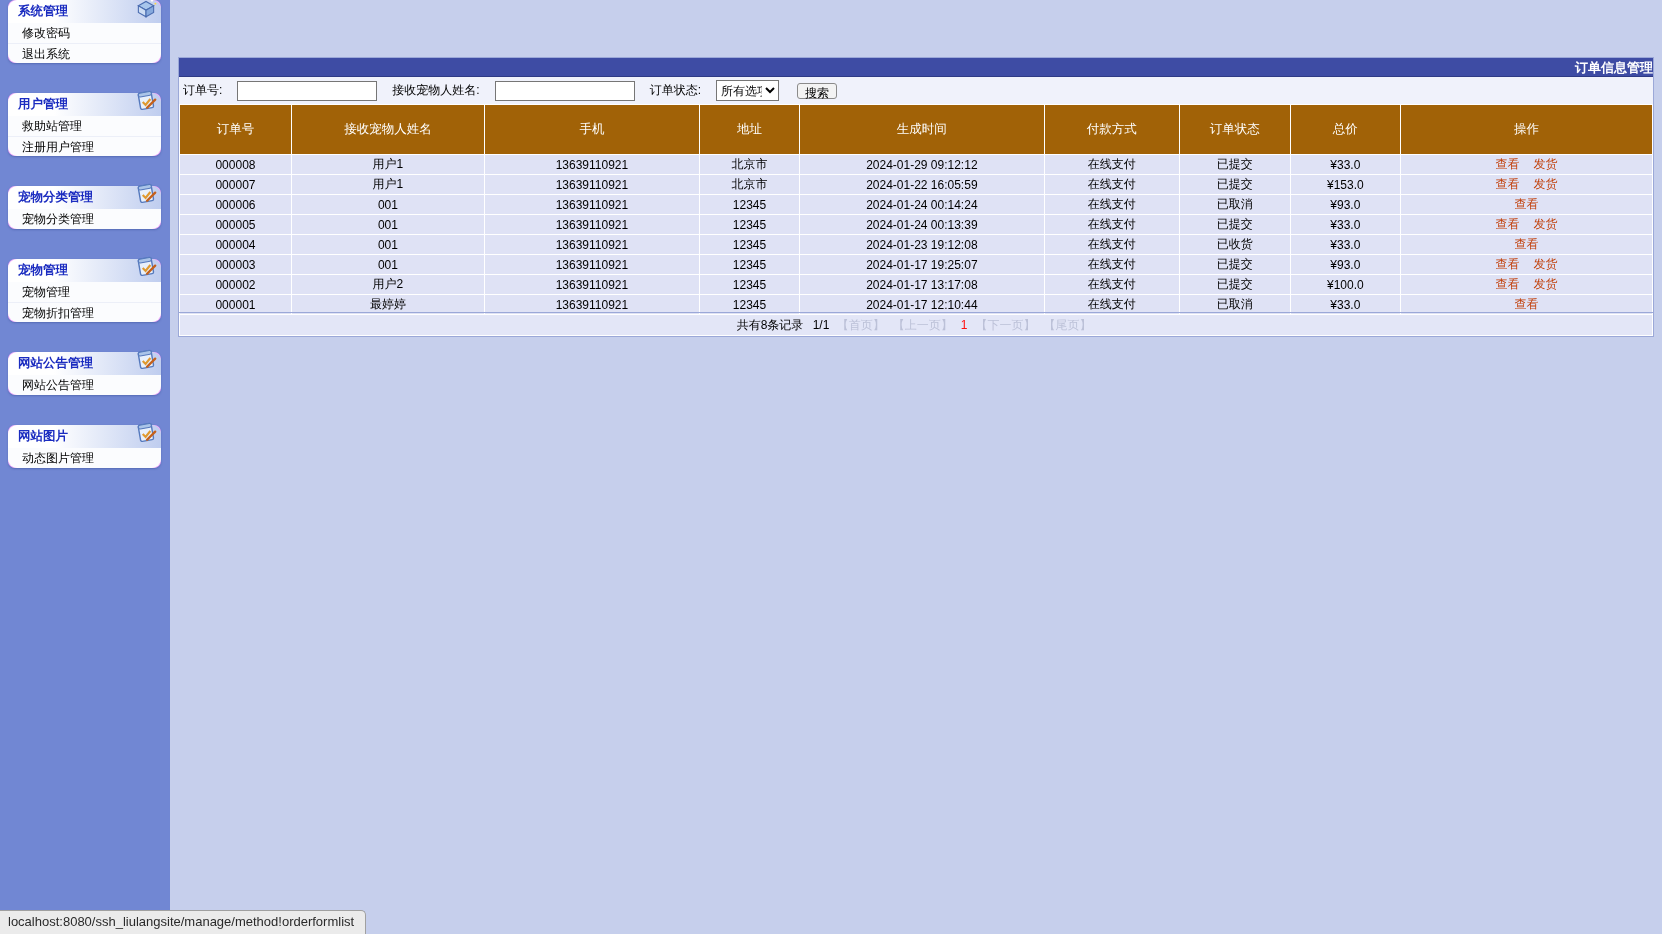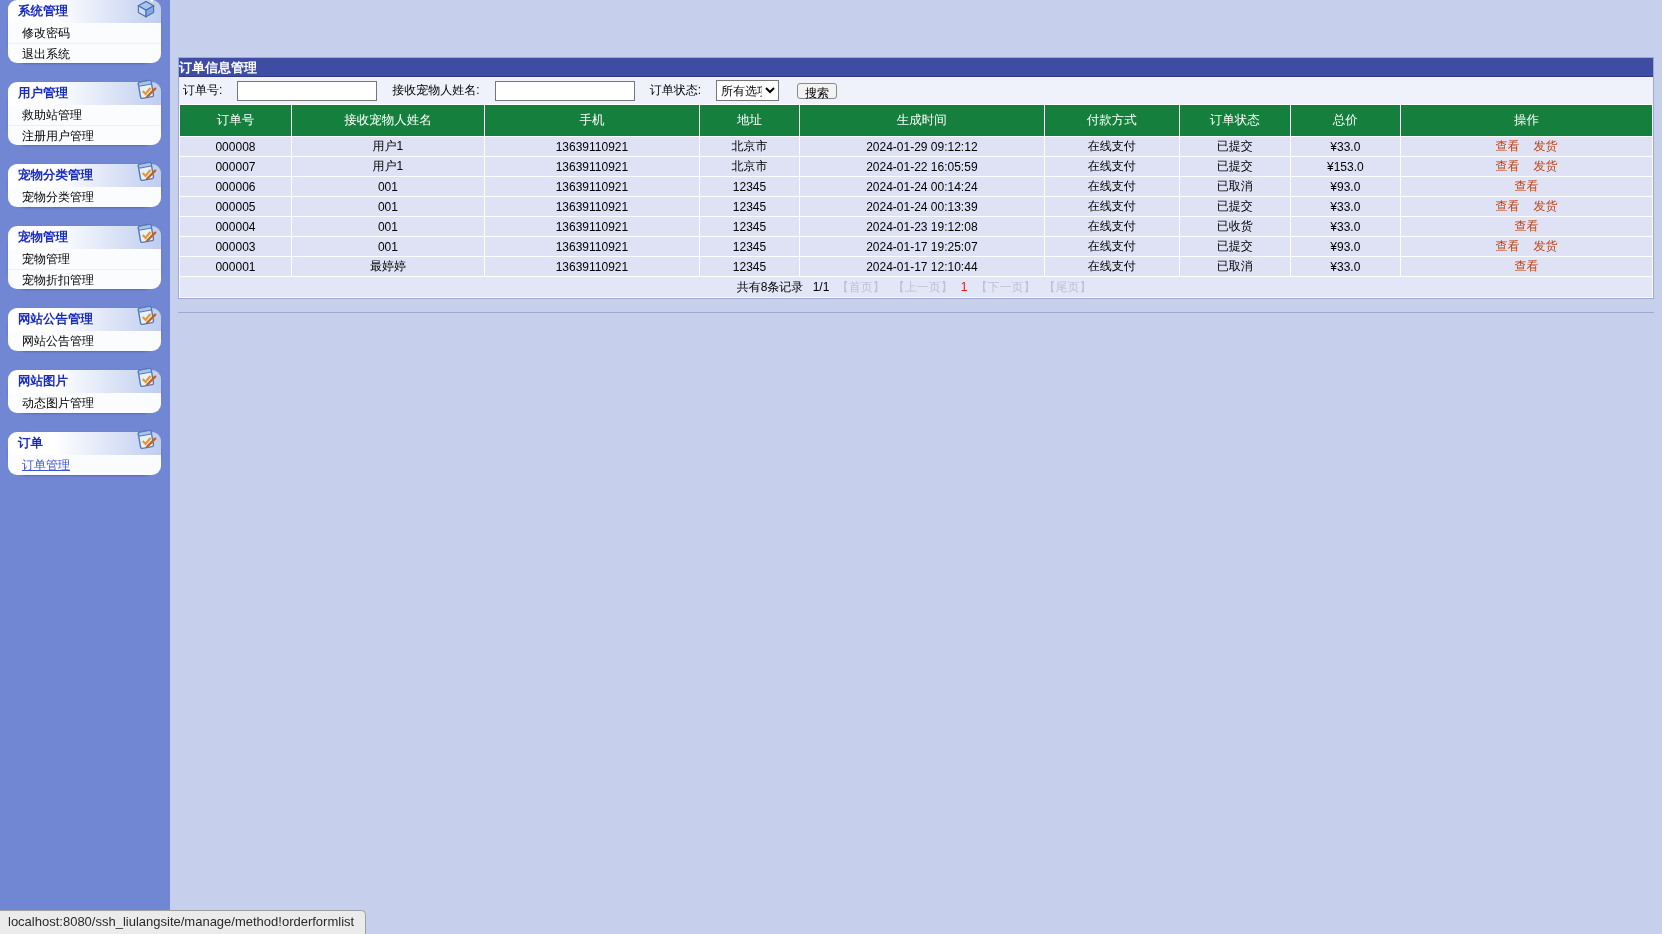--- a/index.html
+++ b/index.html
@@ -14,22 +14,22 @@
   .sidebar {
     position:absolute; left:0; top:0; bottom:0; width:170px;
     background:#7187d3;
   }
   .brand {
     padding:13px 0 11px 10px;
     font-family:"DejaVu Serif", serif;
     font-size:16px; color:#2636c6; letter-spacing:1px;
   }
   .menu-panel {
-    position:relative; margin:0 9px 19px 8px;
-    background:#0ea5e9; border-radius:20px;
+    position:relative; margin:0 9px 30px 8px;
+    background:#f0abfc; border-radius:7px;
     box-shadow:0 1px 2px rgba(35,55,125,.35);
   }
   .panel-header {
     height:23px; line-height:23px; padding-left:10px;
     font-weight:bold; font-size:12.5px; color:#1b2cc0;
     background:linear-gradient(90deg, #ffffff 30%, #bfcdef 100%);
     border-radius:9px 9px 0 0;
     position:relative;
   }
   .panel-icon { position:absolute; top:-4px; right:3px; width:24px; height:24px; }
@@ -43,21 +43,21 @@
 
   
   .main { position:absolute; left:170px; right:0; top:0; bottom:0; }
   .panel-outer {
     position:absolute; left:8px; right:8px; top:57px;
     border:1px solid #9ba8d8; background:#eef0fa;
   }
   .titlebar {
     height:19px; line-height:19px; background:#3e4ca4;
     border-bottom:1px solid #2e3a85;
-    color:#fff; font-weight:bold; font-size:13px; text-align:left;
+    color:#fff; font-weight:bold; font-size:13px; text-align:right;
   }
   .searchbar {
     height:27px; display:flex; align-items:center;
     background:#f0f2fb; padding:0 4px; gap:15px;
   }
   .searchbar label { color:#000; }
   .txt {
     width:140px; height:20px; border:1px solid #767676; background:#fff;
     font-family:"Liberation Sans", sans-serif; font-size:12px; padding:0 3px;
   }
@@ -66,22 +66,22 @@
     font-family:"Liberation Sans", sans-serif; font-size:12px;
   }
   .btn {
     width:40px; height:16px; margin-left:3px;
     background:#f3f3f3; border:1px solid #8b8b8b; border-radius:3px;
     font-family:"Liberation Sans", sans-serif; font-size:12px; cursor:pointer;
   }
 
   table.orders { width:100%; border-collapse:collapse; }
   table.orders th {
-    background:#15803d; color:#fff; font-weight:normal; font-size:12.5px;
-    height:19px; border:1px solid #fff; padding:7px 2px;
+    background:#a16207; color:#fff; font-weight:normal; font-size:12.5px;
+    height:19px; border:1px solid #fff; padding:16px 2px;
   }
   table.orders td {
     background:#dfe2f5; height:20px; text-align:center;
     border:1px solid #fff; padding:0 2px;
   }
   table.orders tfoot td { background:#e3e6f7; height:21px; }
   .action-link { color:#c2410c; text-decoration:none; margin:0 7px; cursor:pointer; }
   .pager-summary { margin-right:6px; }
   .pager-indicator { }
   .page-link { text-decoration:none; margin:0 4px; color:#333; }
@@ -197,32 +197,20 @@
       <span class="panel-icon"><svg width="24" height="24" viewBox="0 0 22 22">
             <use href="#ico-clipboard"></use>
           </svg></span>
     </div>
     <div class="panel-body">
 
     <div class="menu-item"><span>动态图片管理</span></div>
       </div>
   </div>
 
-  <div class="menu-panel">
-    <div class="panel-header">
-      <span>订单</span>
-      <span class="panel-icon"><svg width="24" height="24" viewBox="0 0 22 22">
-            <use href="#ico-clipboard"></use>
-          </svg></span>
-    </div>
-    <div class="panel-body">
-
-    <div class="menu-item active"><span>订单管理</span></div>
-      </div>
-  </div>
 </aside>
 
 <main class="main">
   <div class="panel-outer">
     <div class="titlebar">订单信息管理</div>
 
     <div class="searchbar">
       <label>订单号:</label>
       <input class="txt" type="text" style="">
       <label>接收宠物人姓名:</label>
@@ -327,20 +315,31 @@
             <td>001</td>
             <td>13639110921</td>
             <td>12345</td>
             <td>2024-01-17 19:25:07</td>
             <td>在线支付</td>
             <td>已提交</td>
             <td>¥93.0</td>
             <td><a href="#" class="action-link">查看</a><a href="#" class="action-link">发货</a></td>
           </tr>
 
+          <tr class="data-row">
+            <td>000002</td>
+            <td>用户2</td>
+            <td>13639110921</td>
+            <td>12345</td>
+            <td>2024-01-17 13:17:08</td>
+            <td>在线支付</td>
+            <td>已提交</td>
+            <td>¥100.0</td>
+            <td><a href="#" class="action-link">查看</a><a href="#" class="action-link">发货</a></td>
+          </tr>
 
           <tr class="data-row">
             <td>000001</td>
             <td>最婷婷</td>
             <td>13639110921</td>
             <td>12345</td>
             <td>2024-01-17 12:10:44</td>
             <td>在线支付</td>
             <td>已取消</td>
             <td>¥33.0</td>

